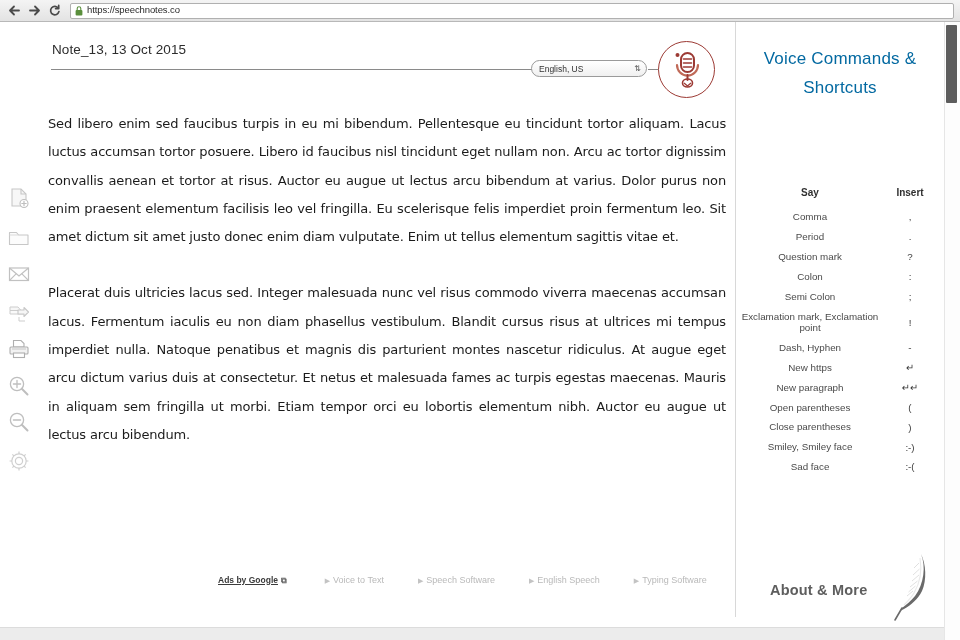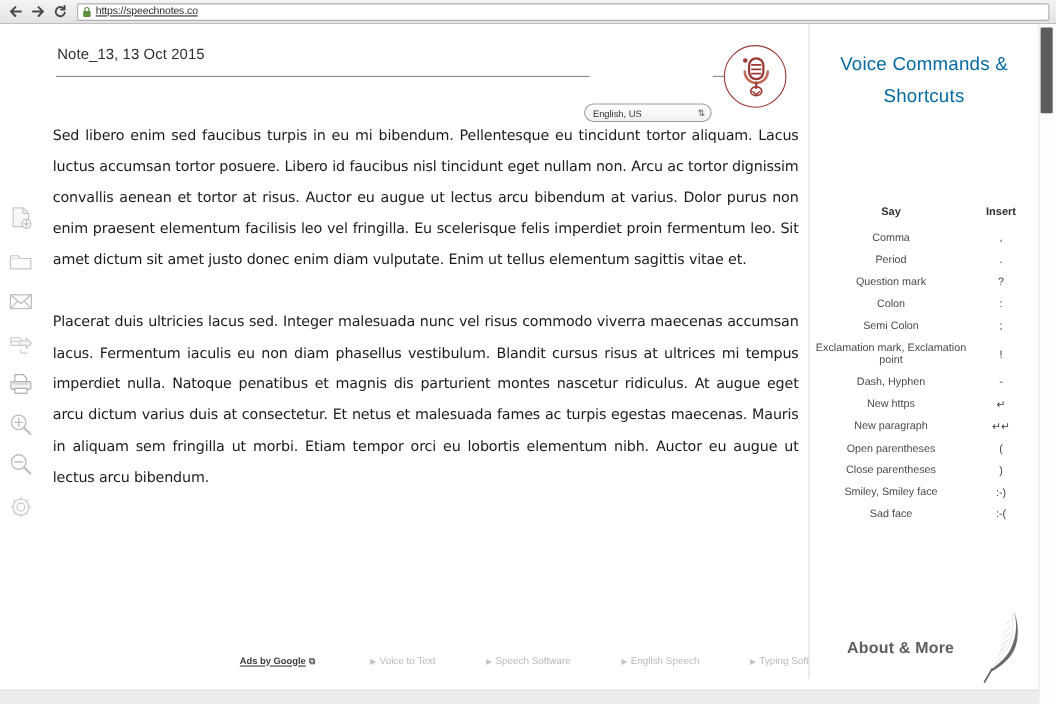--- a/index.html
+++ b/index.html
@@ -26,24 +26,24 @@
     display: flex; align-items: center; justify-content: center;
     color: #4a4a4a; font-size: 14px; line-height: 1;
     cursor: pointer;
   }
   .nav-btn svg { display: block; }
   #url-bar {
     flex: 1; height: 16px; margin-left: 6px; margin-right: 2px;
     background: #ffffff;
     border: 1px solid #b0b0b0;
     border-radius: 2px;
-    display: flex; align-items: center;
+    display: flex; 
     padding: 0 4px;
     font-size: 9.5px; color: #2a2a2a;
-    overflow: hidden; white-space: nowrap; text-decoration: underline;
+    overflow: hidden; white-space: nowrap;
   }
   #lock-icon { margin-right: 4px; display: flex; align-items: center; }
   #url-text { letter-spacing: -0.1px; }
 
   
   #page {
     position: absolute; top: 22px; left: 0;
     width: 960px; height: 618px;
     background: #ffffff;
   }
@@ -76,21 +76,21 @@
     letter-spacing: 0.1px;
     white-space: nowrap;
   }
   #title-rule {
     position: absolute; left: 13px; top: 47px;
     width: 485px; height: 1px;
     background: #8a8a8a;
   }
   #lang-select-wrap {
     position: absolute; left: 493px; top: 38px;
-    width: 116px; height: 20px; margin-top: 34px;
+    width: 116px; height: 20px;
   }
   #lang-select {
     width: 116px; height: 17px;
     border: 1px solid #9a9a9a;
     border-radius: 9px;
     background: linear-gradient(to bottom,#ffffff 0%, #f0f0f0 100%);
     font-size: 8.5px; color: #333;
     padding: 0 14px 0 7px;
     display: flex; align-items: center;
     cursor: pointer;
@@ -131,25 +131,24 @@
     line-height: 28.3px;
     color: #1b1b1b;
     text-align: justify;
     letter-spacing: -0.15px;
   }
   #note-body p { margin: 0 0 28px 0; }
   #note-body p:last-child { margin-bottom: 0; }
 
   
   #ads-strip {
-    position: absolute; left: 180px; top: 570px;
+    position: absolute; left: 180px; top: 549px;
     width: 520px; height: 18px;
     display: flex; align-items: center;
     font-size: 9px;
-    gap: 12px;
   }
   #ads-by-google {
     color: #3b3b3b; text-decoration: underline;
     font-weight: bold; font-size: 8.5px;
     white-space: nowrap; cursor: pointer;
     margin-right: 38px;
   }
   #ads-google-badge {
     display: inline-block; margin-left: 3px;
     font-size: 8px; color: #5c5c5c;

